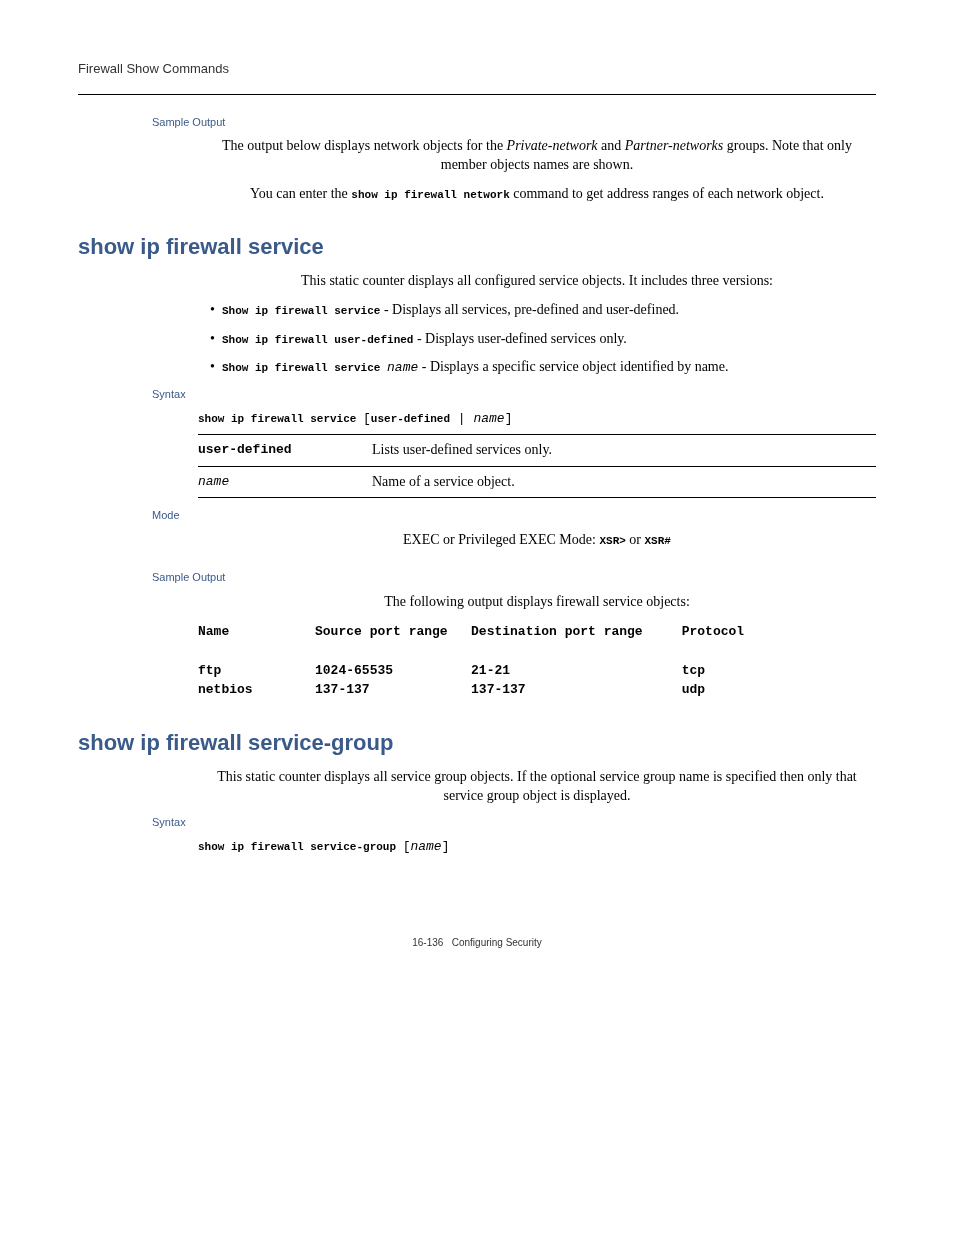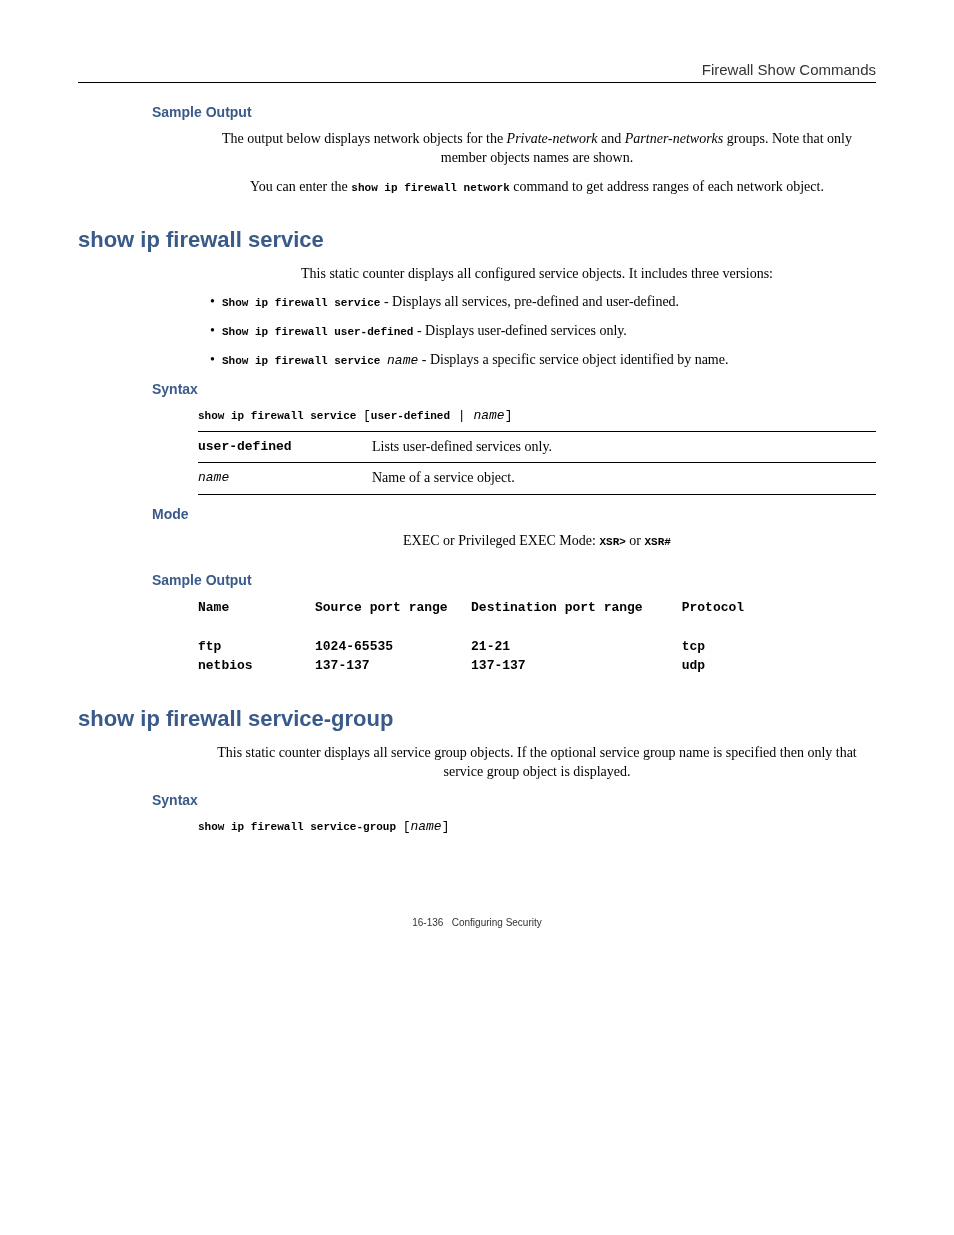--- a/index.html
+++ b/index.html
@@ -8,31 +8,30 @@
     color: #000;
     background: #fff;
     margin: 0;
     padding: 60px 78px 40px 78px;
     width: 954px;
     box-sizing: border-box;
     line-height: 1.35;
   }
   .header-line {
     font-family: Arial, Helvetica, sans-serif;
-    font-size: 15px;
+    font-size: 13px;
     color: #333;
     border-bottom: 1px solid #000;
-    padding-bottom: 2px;
+    padding-bottom: 16px;
     margin-bottom: 20px;
-    text-align: right;
   }
   .h3 {
     font-family: Arial, Helvetica, sans-serif;
-    font-weight: bold;
-    font-size: 14px;
+    font-weight: normal;
+    font-size: 11px;
     color: #3a5a8a;
     margin: 0 0 8px 0;
     padding-left: 74px;
   }
   .h2 {
     font-family: Arial, Helvetica, sans-serif;
     font-weight: bold;
     font-size: 22px;
     color: #3a5a8a;
     margin: 28px 0 10px 0;
@@ -121,20 +120,21 @@
 
 <div class="h3" style="margin-top:8px;">Mode</div>
 <div class="body-block">
   <p>
     <span>EXEC or Privileged EXEC Mode:  </span><span class="mono">XSR&gt;</span><span> or </span><span class="mono">XSR#</span>
   </p>
 </div>
 
 <div class="h3" style="margin-top:20px;">Sample Output</div>
 <div class="body-block">
+  <p>The following output displays firewall service objects:</p>
   <div class="pre">Name           Source port range   Destination port range     Protocol
 
 ftp            1024-65535          21-21                      tcp
 netbios        137-137             137-137                    udp</div>
 </div>
 
 <div class="h2">show ip firewall service-group</div>
 <div class="body-block">
   <p>This static counter displays all service group objects. If the optional service group name is specified then only that service group object is displayed.</p>
 </div>

